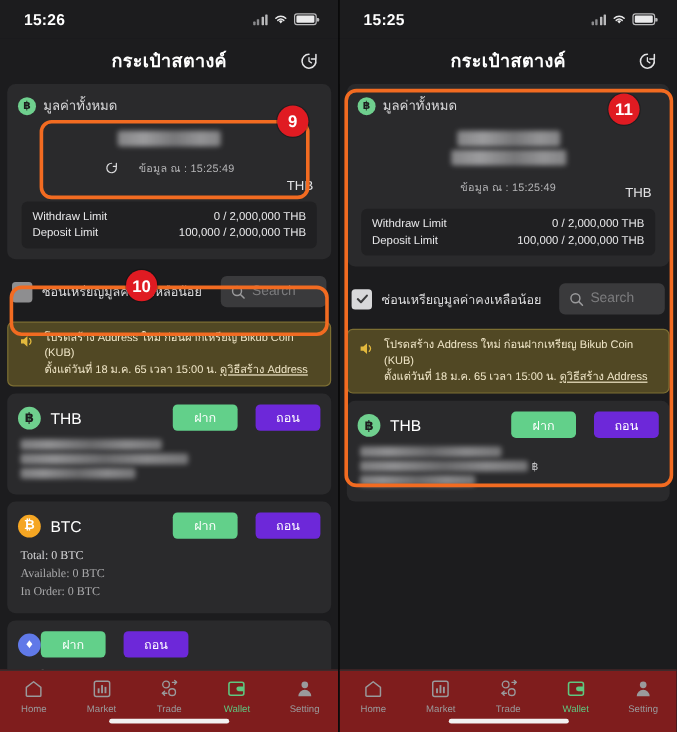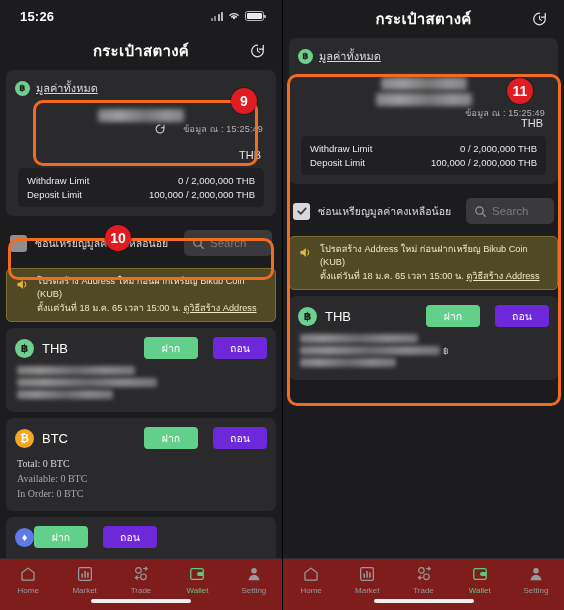--- a/index.html
+++ b/index.html
@@ -67,32 +67,32 @@
   
   .valuecard { padding: 9px 9px 8px; }
   .vtop { display: flex; align-items: center; gap: 6px; margin-bottom: 2px; }
   .coin-dot {
     width: 15px; height: 15px; border-radius: 50%;
     background: #6fcf8e; color: #1c1c1e;
     font-size: 9px; font-weight: bold;
     display: flex; align-items: center; justify-content: center;
     flex: 0 0 15px;
   }
-  .vlabel { color: #d8d8da; font-size: 11px; text-decoration: underline; }
+  .vlabel { color: #d8d8da; font-size: 11px; }
   .vbody { padding: 6px 4px 4px; position: relative; min-height: 62px; }
   .blurbig {
     width: 86px; height: 13px; margin: 4px auto 0;
     border-radius: 2px;
     background: linear-gradient(90deg,#8c8c8e,#a6a6a8 25%,#7e7e80 55%,#9d9d9f 80%,#8a8a8c);
     filter: blur(2.4px); opacity: .92;
   }
   .blurbig.two { width: 96px; margin-top: 3px; }
   .vstamp {
-    display: flex; align-items: center; justify-content: flex-end;
-    gap: 17px; 
+    display: flex; align-items: center; justify-content: center;
+    gap: 17px; margin-top: 11px;
   }
   .vstamp .txt { color: #b5b5b7; font-size: 9px; letter-spacing:.2px; }
   .vthb { position: absolute; right: 6px; bottom: 0px; color: #e3e3e5; font-size: 11px; }
 
   .limits {
     background: #202022; border-radius: 5px;
     margin: 7px 3px 1px; padding: 7px 9px;
   }
   .lrow { display: flex; justify-content: space-between; align-items: center; }
   .lrow + .lrow { margin-top: 3px; }
@@ -367,20 +367,39 @@
     </div>
 
     <div class="anno" style="left:33px;top:100px;width:225px;height:66px"></div>
     <div class="badge" style="left:231px;top:88px">9</div>
     <div class="anno" style="left:8px;top:238px;width:266px;height:42px"></div>
     <div class="badge" style="left:105px;top:225px">10</div>
   </div>
 
   <div class="phone right">
 
+    <div class="statusbar">
+      <div class="clock">15:25</div>
+      <div class="sysicons">
+        <div class="bars">
+            <i></i>
+            <i></i>
+            <i></i>
+            <i></i>
+          </div>
+        <svg width="14" height="10" viewBox="0 0 14 10">
+          <path d="M7 8.6 5.3 6.6a2.6 2.6 0 0 1 3.4 0z" fill="#e9e9ea"></path>
+          <path d="M2.9 4.2a6 6 0 0 1 8.2 0" stroke="#e9e9ea" stroke-width="1.3" fill="none" stroke-linecap="round"></path>
+          <path d="M4.5 6a3.7 3.7 0 0 1 5 0" stroke="#e9e9ea" stroke-width="1.2" fill="none" stroke-linecap="round"></path>
+        </svg>
+        <div class="batt">
+            <span></span>
+          </div>
+      </div>
+    </div>
 
     <div class="titlebar">
       <h1>กระเป๋าสตางค์</h1>
       <svg class="refresh-top" viewBox="0 0 20 20">
         <path d="M10 3.2a6.8 6.8 0 1 0 6.6 5.2" stroke="#e3e3e5" stroke-width="1.5" fill="none" stroke-linecap="round"></path>
         <path d="M16.8 3.4v4.4h-4.4" stroke="#e3e3e5" stroke-width="1.5" fill="none" stroke-linecap="round" stroke-linejoin="round"></path>
         <path d="M10 6.6V10l2.4 1.6" stroke="#e3e3e5" stroke-width="1.3" fill="none" stroke-linecap="round"></path>
       </svg>
     </div>
 

